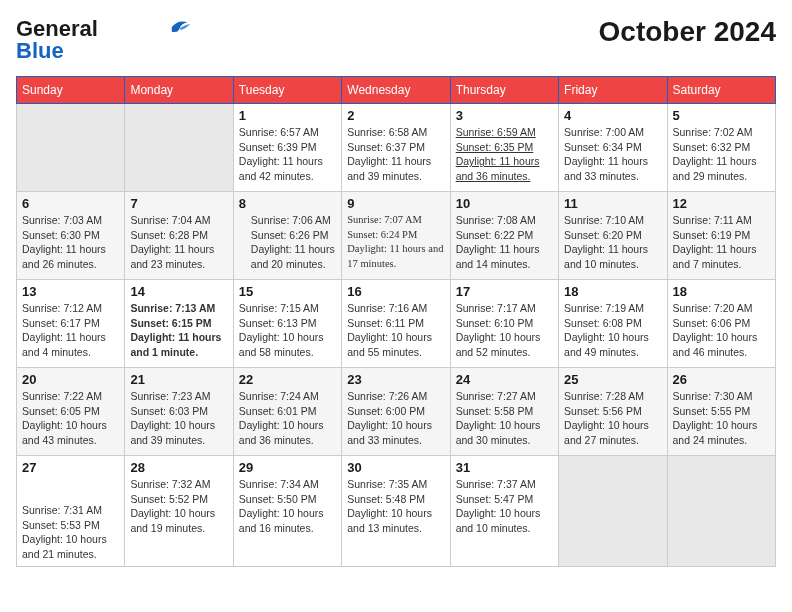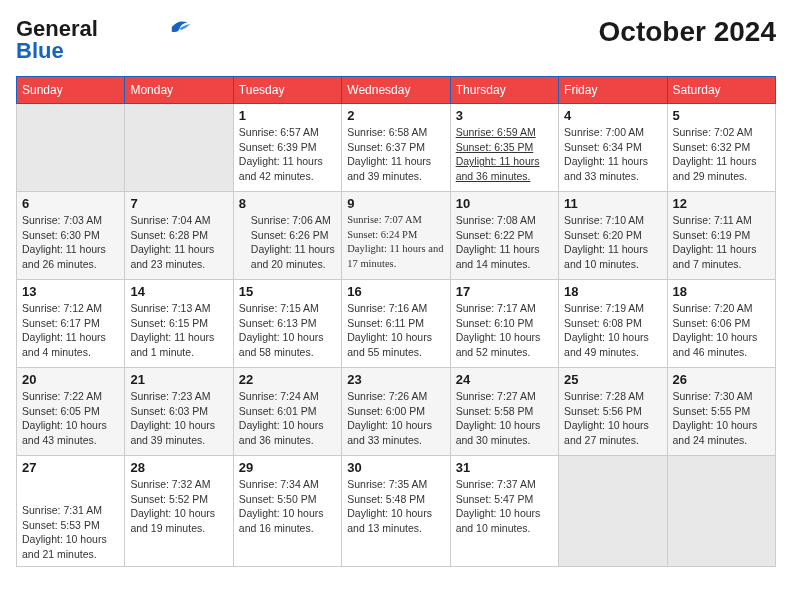--- a/index.html
+++ b/index.html
@@ -196,21 +196,21 @@
       </tr>
       <tr>
         <td>
           <span class="day-num">13</span>
           <div class="day-info" style="white-space: pre-line;">Sunrise: 7:12 AM
 Sunset: 6:17 PM
 Daylight: 11 hours and 4 minutes.</div>
         </td>
         <td>
           <span class="day-num">14</span>
-          <div class="day-info" style="white-space: pre-line;">Sunrise: 7:13 AM
+          <div class="day-info" style="white-space: pre-line; font-weight: bold;">Sunrise: 7:13 AM
 Sunset: 6:15 PM
 Daylight: 11 hours and 1 minute.</div>
         </td>
         <td>
           <span class="day-num">15</span>
           <div class="day-info" style="white-space: pre-line;">Sunrise: 7:15 AM
 Sunset: 6:13 PM
 Daylight: 10 hours and 58 minutes.</div>
         </td>
         <td>

